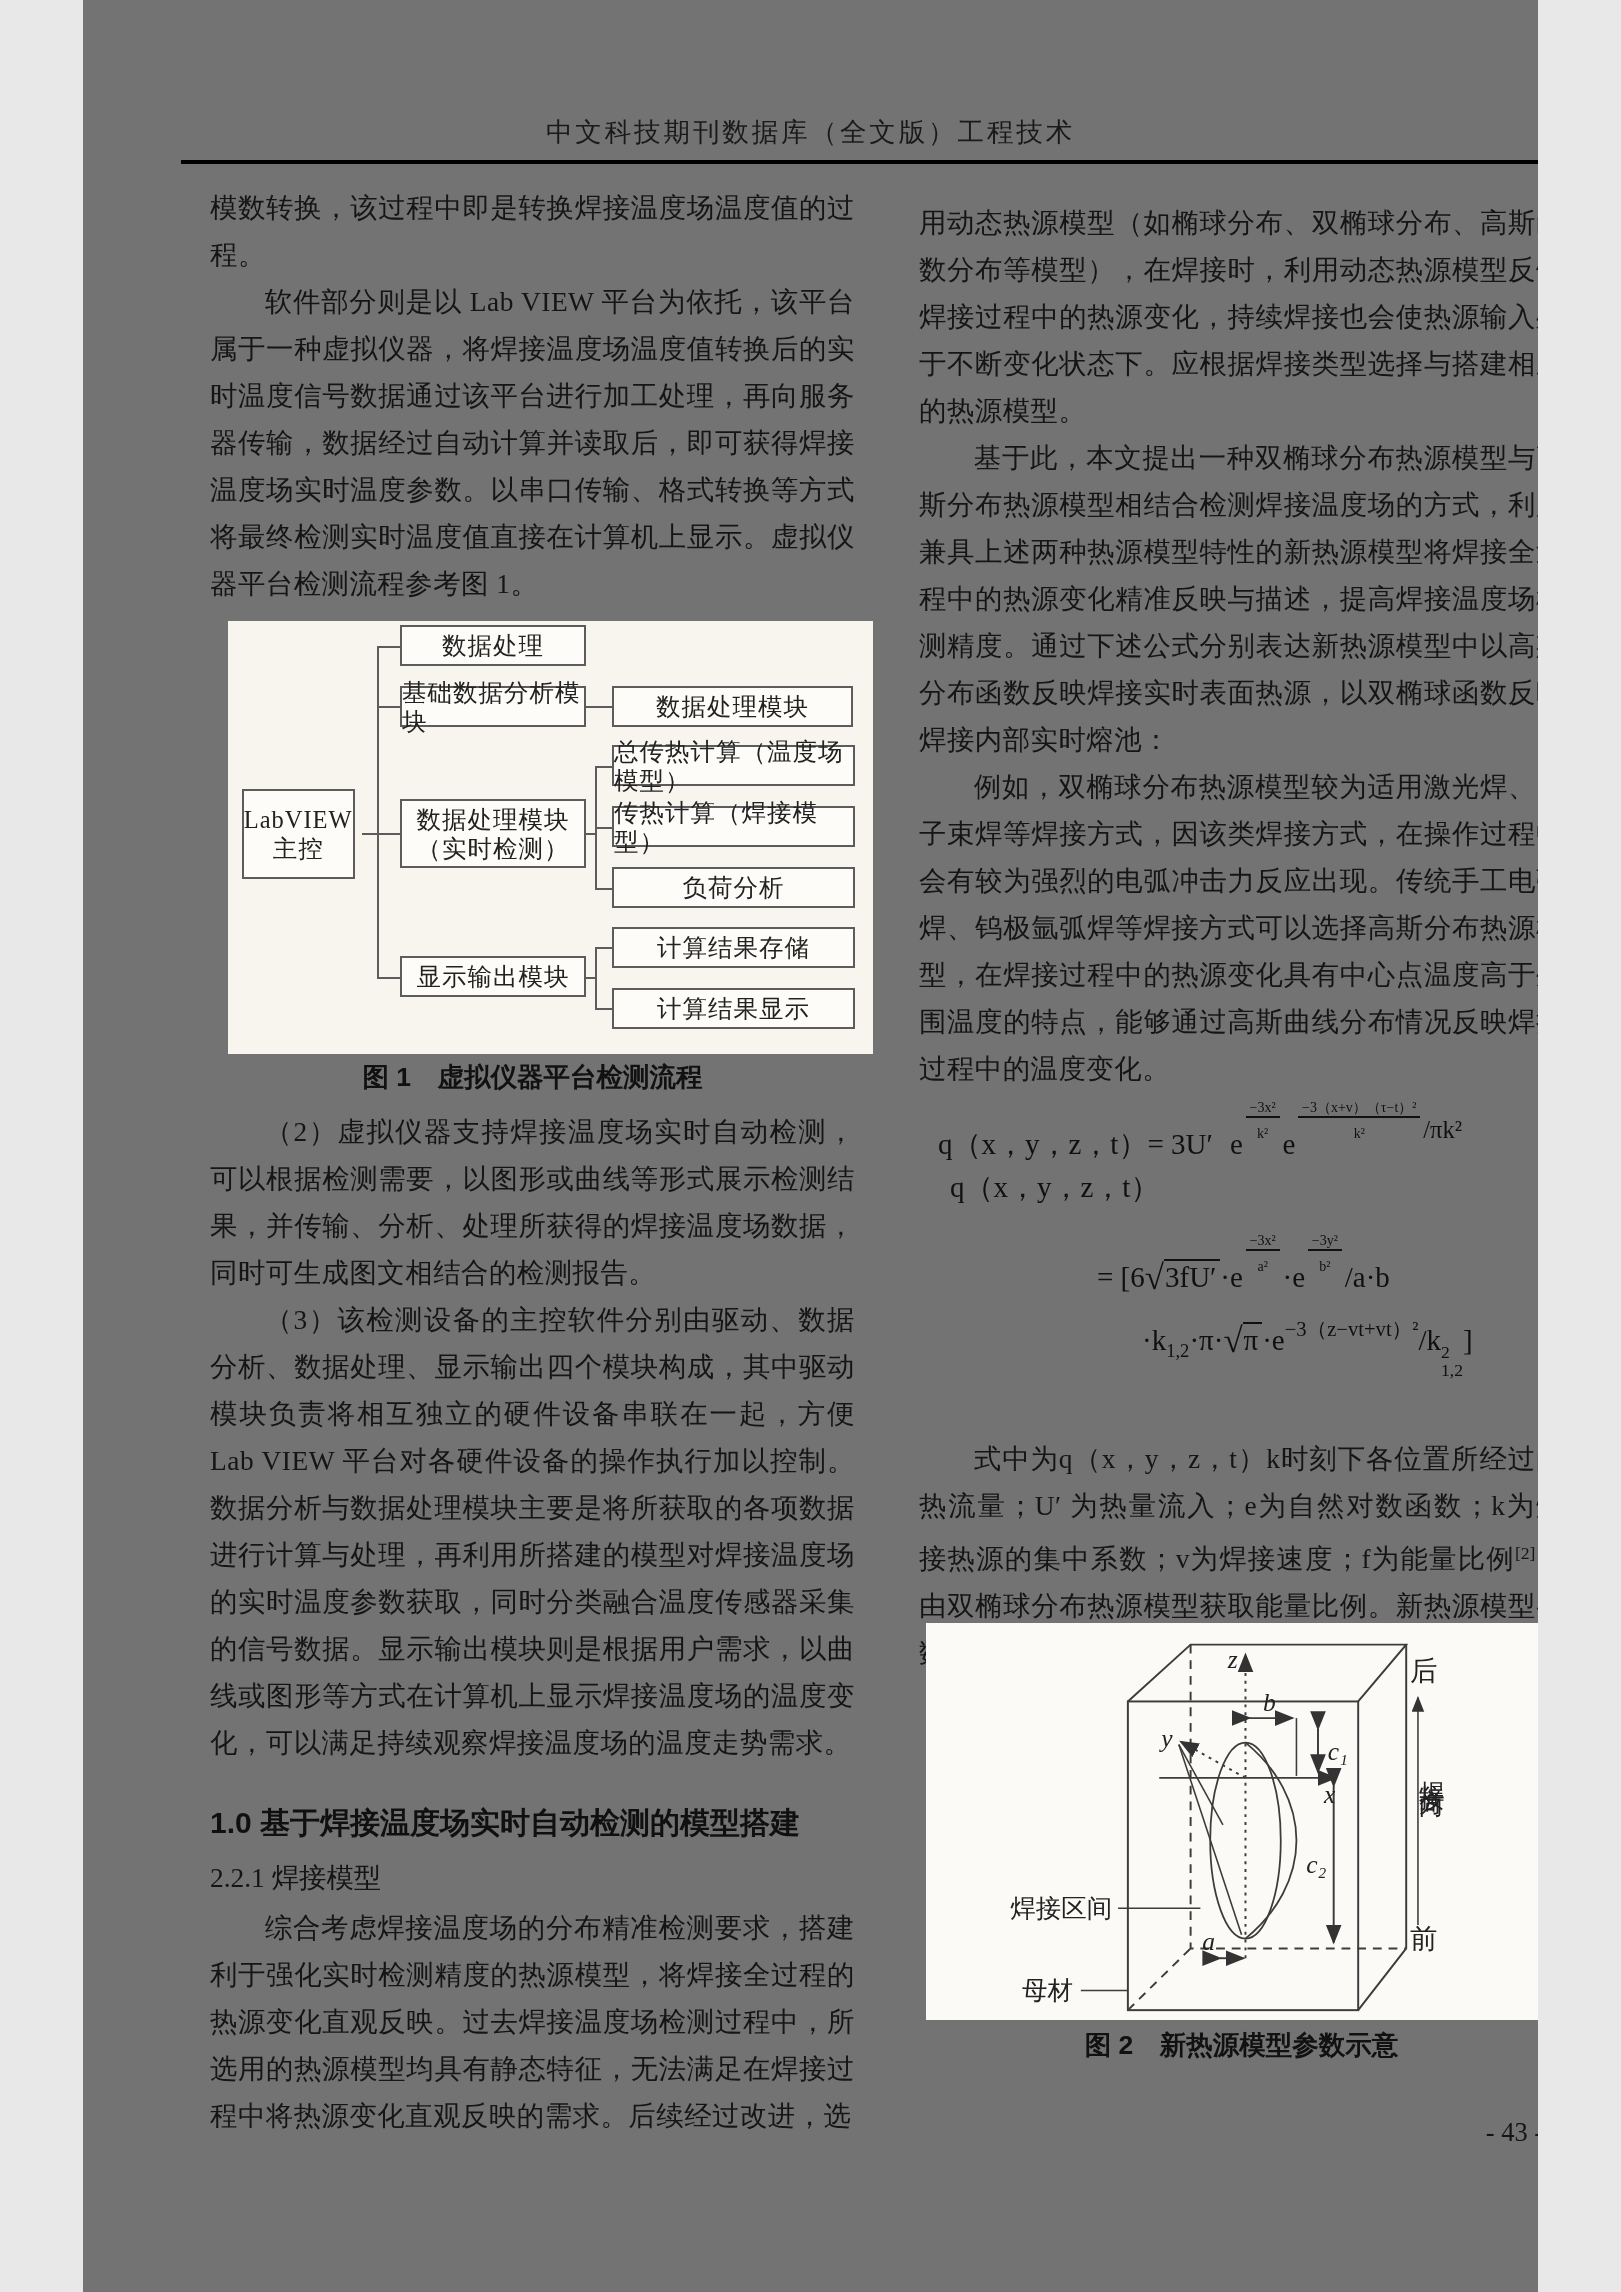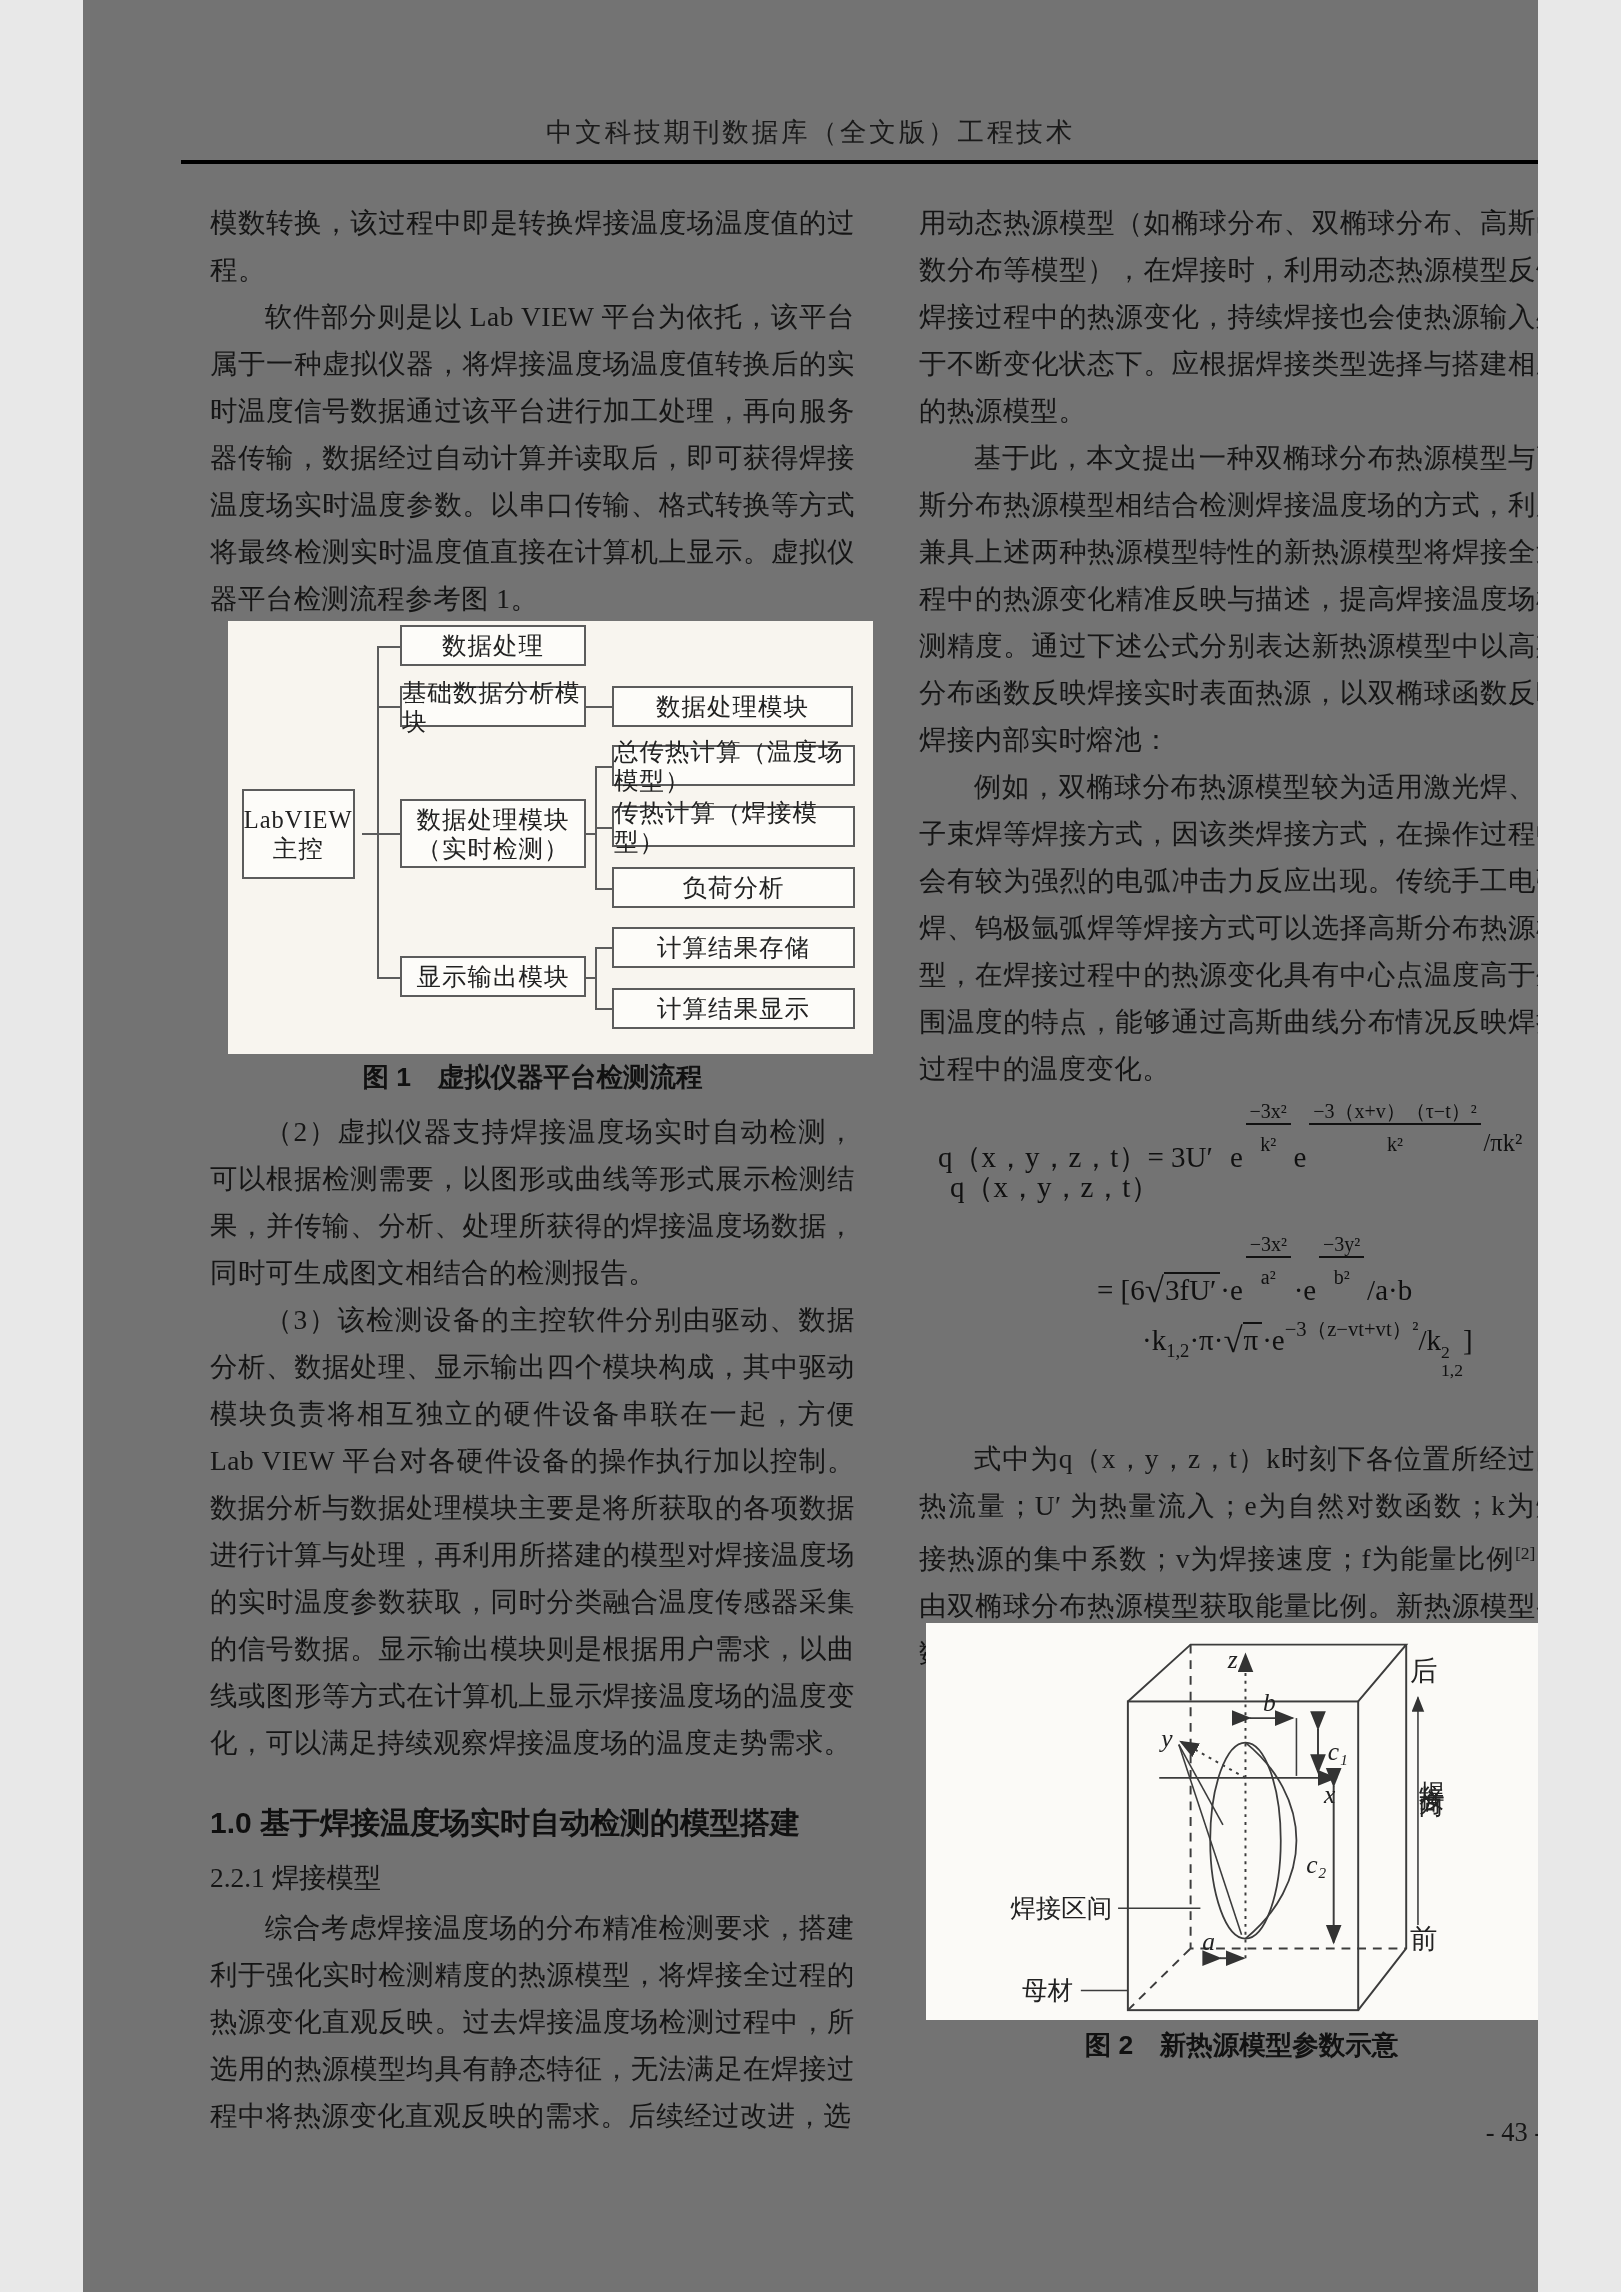--- a/index.html
+++ b/index.html
@@ -42,21 +42,21 @@
   .fline{position:absolute;background:#5c5c5c;}
   .fig1-cap,.fig2-cap{
     position:absolute;text-align:center;
     font-family:"Liberation Sans","DejaVu Sans",sans-serif;font-weight:bold;
     font-size:26.5px;color:#111;
   }
   
   .eq{position:absolute;font-size:29px;color:#101010;white-space:nowrap;}
   .efr{
     display:inline-block;vertical-align:15.7px;text-align:center;
-    font-size:20px;line-height:1.1;margin:0 2.9px;
+    font-size:14px;line-height:1.1;margin:0 2.9px;
   }
   .efr .n{display:block;border-bottom:2px solid #111;padding:0 3.9px 1px 3.9px;}
   .efr .d{display:block;padding-top:8px;}
   .etail{font-size:24.5px;vertical-align:15.7px;}
   .rad{display:inline-block;}
   .rad .sg{font-size:35px;vertical-align:-2px;}
   .rad .bd{border-top:2px solid #111;padding:0 3.9px 0 1px;}
   .esup{font-size:20.6px;vertical-align:13.7px;font-family:Liberation Serif, serif;}
   sub.eqs{font-size:18.6px;vertical-align:-6.9px;letter-spacing:0;}
   .ss{
@@ -69,21 +69,21 @@
   .pageno{position:absolute;left:1353px;top:2117px;width:157px;text-align:center;font-size:26.5px;}
 </style>
 </head>
 <body>
 
 <div class="page">
 
   <div class="hdr">中文科技期刊数据库（全文版）工程技术</div>
   <div class="hdr-rule"></div>
 
-  <div class="col body" style="left:127px;top:200px;">
+  <div class="col body" style="left:127px;top:185px;">
     <p>模数转换，该过程中即是转换焊接温度场温度值的过程。</p>
     <p class="ind">软件部分则是以 Lab VIEW 平台为依托，该平台属于一种虚拟仪器，将焊接温度场温度值转换后的实时温度信号数据通过该平台进行加工处理，再向服务器传输，数据经过自动计算并读取后，即可获得焊接温度场实时温度参数。以串口传输、格式转换等方式将最终检测实时温度值直接在计算机上显示。虚拟仪器平台检测流程参考图 1。</p>
   </div>
 
   <div class="fig1">
 
     <div class="fline" style="left:149px;top:24.5px;width:2px;height:333px;"></div>
     <div class="fline" style="left:134px;top:212px;width:14.7px;height:2px;"></div>
     <div class="fline" style="left:149px;top:24.5px;width:22.5px;height:2px;"></div>
     <div class="fline" style="left:149px;top:85px;width:22.5px;height:2px;"></div>

